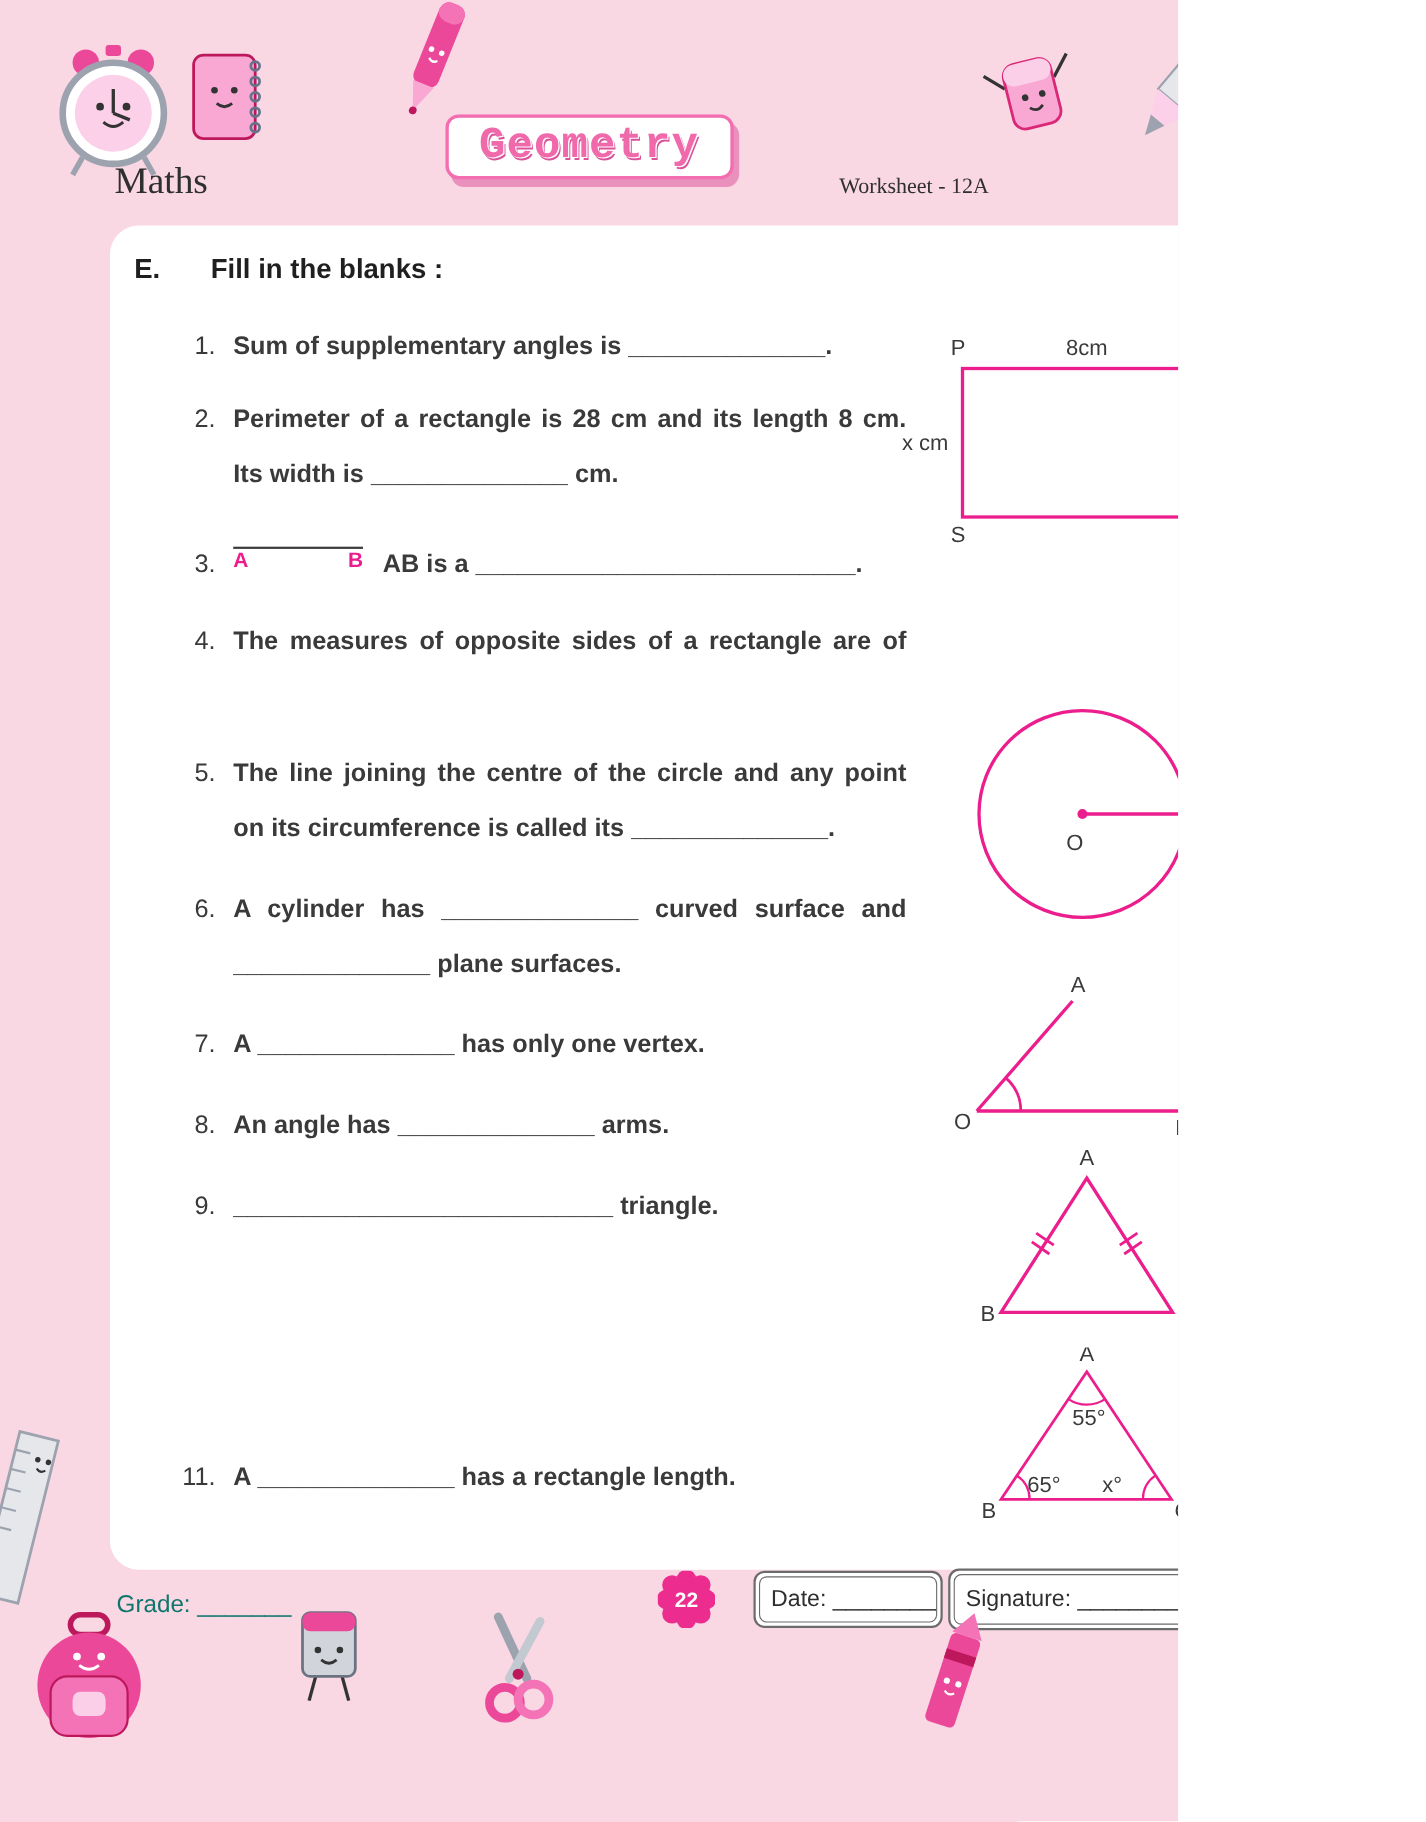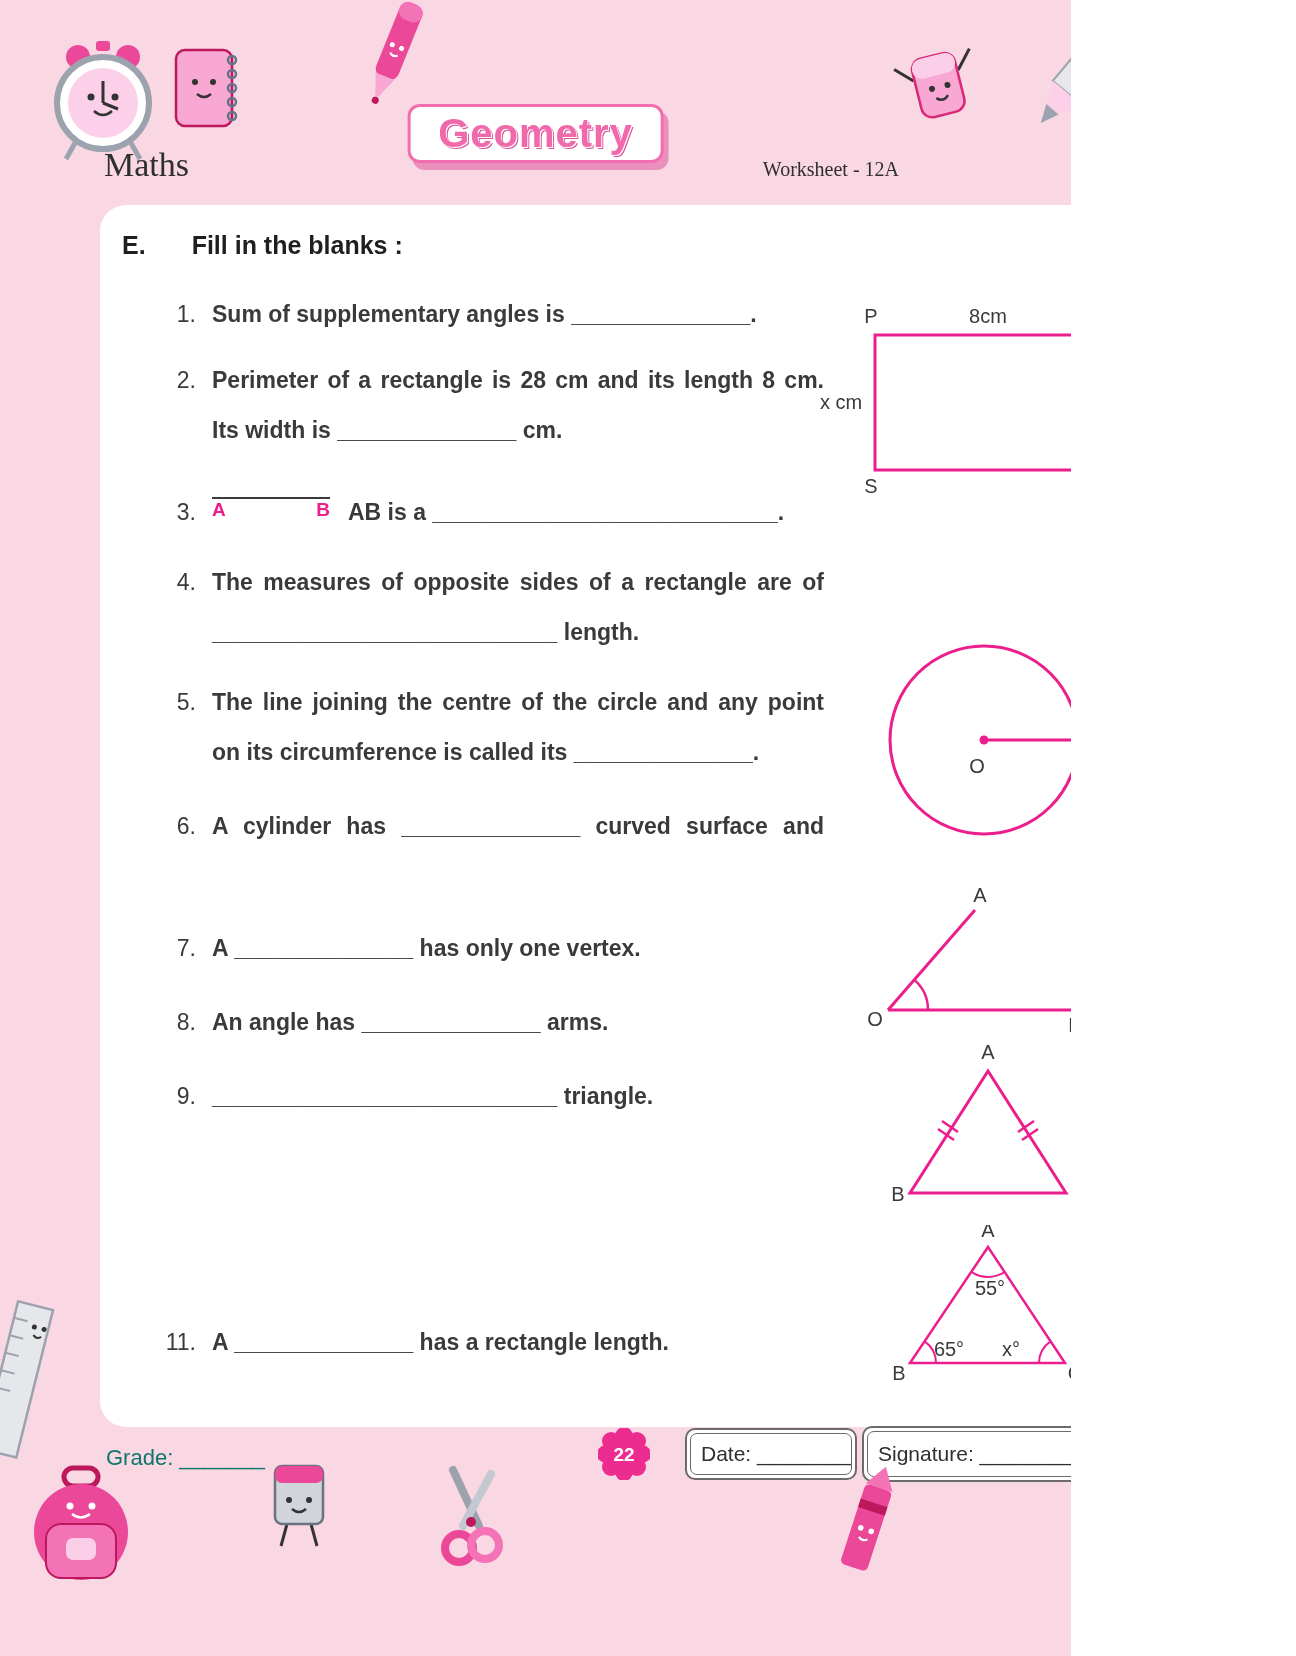--- a/index.html
+++ b/index.html
@@ -2,21 +2,21 @@
 <html><head>
 <meta charset="utf-8">
 <style>
   * { margin:0; padding:0; box-sizing:border-box; }
   body { font-family:"Liberation Sans", sans-serif; }
   .page { position:relative; width:1071px; height:1656px; background:#f9d7e3; overflow:hidden; }
 
   
   .maths-title { position:absolute; left:104px; top:146px; font-family:"Liberation Serif", serif; font-size:34px; color:#2f2f2f; }
   .worksheet-label { position:absolute; right:172px; top:158px; font-family:"Liberation Serif", serif; font-size:20px; color:#2f2f2f; }
-  .geo-badge { position:absolute; left:50%; transform:translateX(-50%); top:104px; background:#fff; border:3px solid #f26eb0; border-radius:12px; padding:4px 28px; box-shadow:5px 7px 0 #e990bd; }
+  .geo-badge { position:absolute; left:50%; transform:translateX(-50%); top:104px; background:#fff; border:3px solid #f26eb0; border-radius:12px; padding:4px 28px; box-shadow:5px 7px 0 #e990bd;font-family:Liberation Mono, monospace; }
   .geo-badge span { font-size:40px; font-weight:bold; color:#f06aab; letter-spacing:1px; text-shadow:1px 1px 0 #ffffff, 2px 2px 0 #d9539b; }
 
   
   .card { position:absolute; left:100px; top:205px; width:1092px; height:1222px; background:#ffffff; border-radius:26px; }
   .sec { position:absolute; top:26px; left:22px; display:flex; gap:46px; font-size:25px; font-weight:bold; color:#1f1f1f; }
 
   .q { position:absolute; left:64px; display:flex; color:#3a3a3a; }
   .qn { width:48px; text-align:right; padding-right:16px; font-size:23px; line-height:50px; }
   .qt { width:612px; font-size:23px; }
   .ql { line-height:50px;font-weight:bold; }
@@ -150,36 +150,36 @@
           </span>
           <span>AB is a ___________________________.</span>
         </div>
       </div>
     </div>
 
     <div class="q" style="top:352px">
       <div class="qn">4.</div>
       <div class="qt">
         <div class="ql j">The measures of opposite sides of a rectangle are of</div>
-        <div class="ql">___________________________ length.</div>
       </div>
     </div>
 
     <div class="q" style="top:472px">
       <div class="qn">5.</div>
       <div class="qt">
         <div class="ql j">The line joining the centre of the circle and any point</div>
         <div class="ql">on its circumference is called its ______________.</div>
       </div>
     </div>
 
     <div class="q" style="top:596px">
       <div class="qn">6.</div>
       <div class="qt">
         <div class="ql j">A cylinder has ______________ curved surface and</div>
+        <div class="ql">______________ plane surfaces.</div>
       </div>
     </div>
 
     <div class="q" style="top:718px">
       <div class="qn">7.</div>
       <div class="qt">
           <div class="ql">A ______________ has only one vertex.</div>
         </div>
     </div>
 

